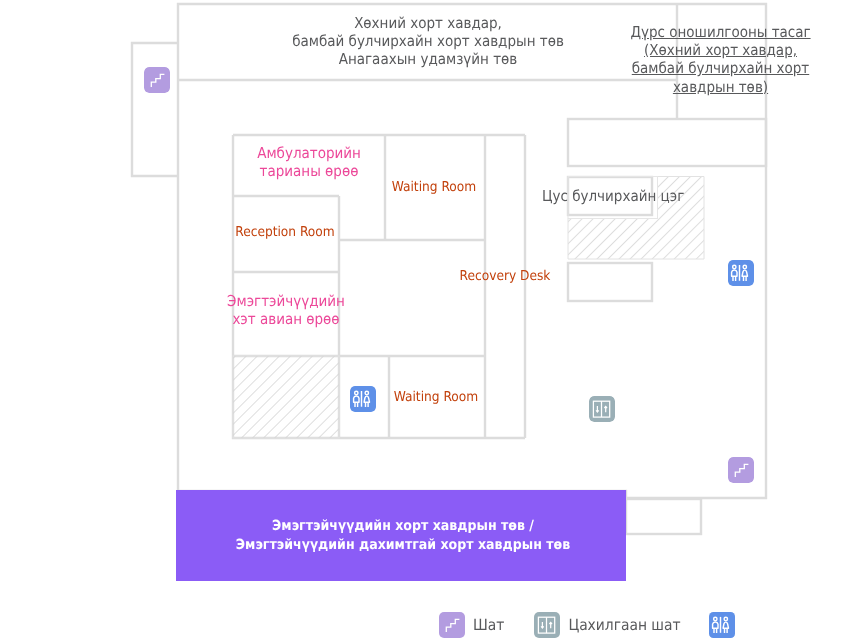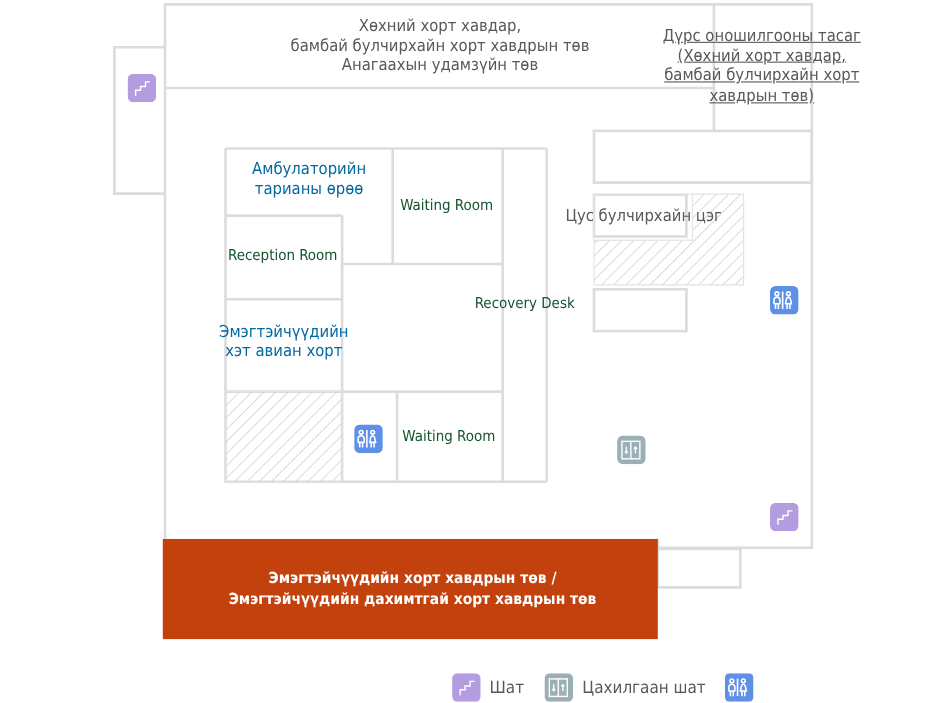--- a/index.html
+++ b/index.html
@@ -1,24 +1,24 @@
 <!DOCTYPE html>
 <html><head>
 <meta charset="utf-8">
 <style>
   html,body{margin:0;padding:0;}
   body{width:842px;height:639px;background:#ffffff;font-family:"DejaVu Sans",sans-serif;overflow:hidden;-webkit-font-smoothing:antialiased;text-rendering:geometricPrecision;}
-  #stage{position:relative;width:762px;height:639px;}
+  #stage{position:relative;width:762px;height:639px;margin-left:28px;}
   svg#plan{position:absolute;left:0;top:0;width:842px;height:639px;}
   .lbl{position:absolute;color:#58595b;font-size:15px;font-stretch:condensed;line-height:18.2px;text-align:center;white-space:pre;}
-  .lbl-en{color:#14532d;font-size:13.6px;}
-  .lbl-bold{font-weight:normal;color:#0369a1;}
+  .lbl-en{color:#c2410c;font-size:13.6px;}
+  .lbl-bold{font-weight:normal;color:#ec4899;}
   .ico{position:absolute;border-radius:5px;display:block;}
-  .banner{position:absolute;background:#c2410c;color:#ffffff;font-weight:bold;font-size:14px;font-stretch:condensed;line-height:19px;text-align:center;display:flex;align-items:center;justify-content:center;white-space:pre;}
-  .legend{position:absolute;display:flex;align-items:center;}
+  .banner{position:absolute;background:#8b5cf6;color:#ffffff;font-weight:bold;font-size:14px;font-stretch:condensed;line-height:19px;text-align:center;display:flex;align-items:center;justify-content:center;white-space:pre;}
+  .legend{position:absolute;display:flex;align-items:center;gap:11px;}
   .legend-item{display:flex;align-items:center;}
   .legend-label{margin-left:8px;font-size:15.4px;font-stretch:condensed;color:#58595b;white-space:nowrap;}
 </style>
 </head>
 <body>
 
 <div id="stage">
 
   <svg id="plan" viewBox="0 0 842 639" xmlns="http://www.w3.org/2000/svg">
     <defs>
@@ -66,21 +66,21 @@
 (Хөхний хорт хавдар,
 бамбай булчирхайн хорт
 хавдрын төв)</div>
 
   <div class="lbl lbl-bold" style="left:206px;top:144px;width:150px;">Амбулаторийн
 тарианы өрөө</div>
   <div class="lbl lbl-en" style="left:356px;top:178px;width:100px;">Waiting Room</div>
   <div class="lbl lbl-en" style="left:200px;top:223px;width:114px;">Reception Room</div>
   <div class="lbl lbl-en" style="left:421px;top:267px;width:112px;">Recovery Desk</div>
   <div class="lbl lbl-bold" style="left:187px;top:292px;width:142px;">Эмэгтэйчүүдийн
-хэт авиан хорт</div>
+хэт авиан өрөө</div>
   <div class="lbl lbl-en" style="left:358px;top:388px;width:100px;">Waiting Room</div>
   <div class="lbl" style="left:514px;top:187px;width:140px;">Цус булчирхайн цэг</div>
 
   <svg class="ico" style="left:116px;top:67px;" width="26" height="26" viewBox="0 0 26 26" xmlns="http://www.w3.org/2000/svg">
     <rect width="26" height="26" rx="5" fill="#b39ce0"></rect>
     <path d="M7.3,20 L7.3,15.1 L11.8,15.1 L11.8,11.6 L16.3,11.6 L16.3,7.4 L20.4,7.4" fill="none" stroke="#ffffff" stroke-width="1.3" stroke-linecap="butt" stroke-linejoin="miter"></path>
   </svg>
 
   <svg class="ico" style="left:322px;top:386px;" width="26" height="26" viewBox="0 0 26 26" xmlns="http://www.w3.org/2000/svg">
     <rect width="26" height="26" rx="4.3" fill="#5e90e8"></rect>

